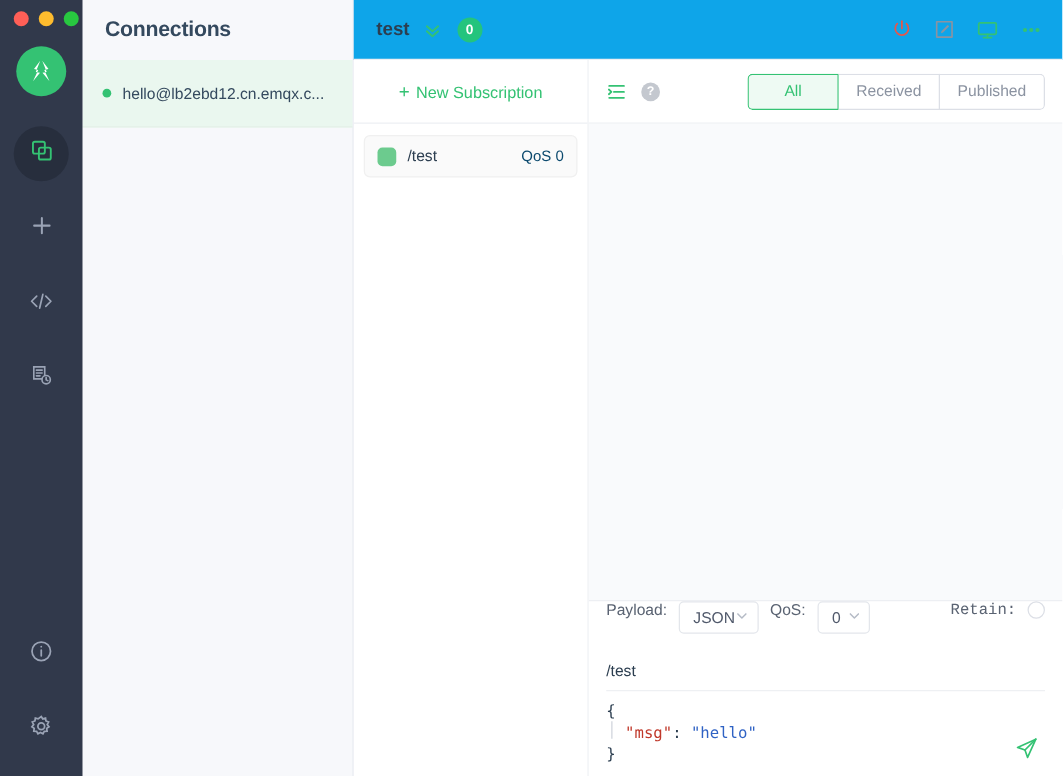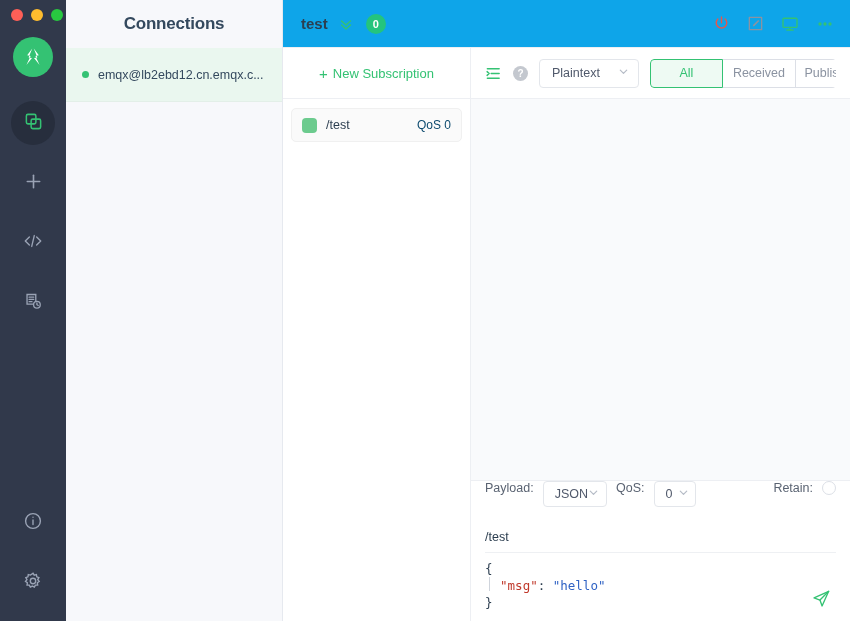--- a/index.html
+++ b/index.html
@@ -64,21 +64,20 @@
     height: 621px;
     background: #f7f8fb;
     border-right: 1px solid #e6e9ef;
     display: flex; flex-direction: column;
   }
   .connections-header {
     height: 48px;
     display: flex; align-items: center;
     padding: 0 18px;
     background: #f7f8fb;
-    justify-content: center;
   }
   .connections-title {
     font-size: 17px; font-weight: bold; color: #34495e;
     letter-spacing: -0.2px;
   }
   .conn-item {
     height: 54px;
     display: flex; align-items: center;
     padding: 0 16px;
     background: #eaf7ef;
@@ -231,21 +230,21 @@
   .opt-label { color: #5a6372; font-size: 12.5px; }
   .select-sm {
     height: 26px;
     border: 1px solid #e3e6eb; border-radius: 4px;
     display: flex; align-items: center;
     padding: 0 7px 0 11px;
     font-size: 12.5px; color: #50596b;
     cursor: pointer; background: #fff;
   }
   .select-sm.qos { gap: 6px; padding: 0 6px 0 11px; }
-  .retain-wrap { margin-left: auto; display: flex; align-items: center; gap: 9px; }
+  .retain-wrap { margin-left: auto; display: flex; align-items: center; gap: 9px; font-family: Liberation Mono, monospace; }
   .retain-box {
     width: 14px; height: 14px; border-radius: 50%;
     border: 1px solid #dcdfe6; background: #fff; cursor: pointer;
   }
   .topic-row {
     height: 31px; flex: 0 0 31px;
     display: flex; align-items: center;
     font-size: 12.5px; color: #2c3e50;
     border-bottom: 1px solid #eef0f3;
   }
@@ -355,21 +354,21 @@
       </div>
     </div>
   </div>
 
   <div class="connections">
     <div class="connections-header">
       <span class="connections-title">Connections</span>
     </div>
     <div class="conn-item">
       <span class="conn-status"></span>
-      <span class="conn-name">emqx@lb2ebd12.cn.emqx.c...</span>
+      <span class="conn-name">hello@lb2ebd12.cn.emqx.c...</span>
     </div>
   </div>
 
   <div class="main">
 
     <div class="topbar">
       <span class="topbar-title">test</span>
       <span class="topbar-chev">
         <svg width="16" height="16" viewBox="0 0 16 16" fill="none" stroke="#34c273" stroke-width="1.5" stroke-linecap="round" stroke-linejoin="round">
           <polyline points="3.5,5 8,9 12.5,5"></polyline>
@@ -432,28 +431,20 @@
           <span class="icon-list">
             <svg width="17" height="17" viewBox="0 0 18 18" fill="none" stroke="#34c273" stroke-width="1.5" stroke-linecap="round">
               <line x1="2.5" y1="4" x2="15" y2="4"></line>
               <line x1="6.5" y1="9" x2="15" y2="9"></line>
               <line x1="2.5" y1="14" x2="15" y2="14"></line>
               <polyline points="2.2,7 4.4,9 2.2,11" stroke-linejoin="round"></polyline>
             </svg>
           </span>
           <span class="help-circle">?</span>
 
-          <div class="select-box">
-            <span>Plaintext</span>
-            <span>
-              <svg width="11" height="11" viewBox="0 0 12 12" fill="none" stroke="#b5bbc6" stroke-width="1.3" stroke-linecap="round" stroke-linejoin="round">
-                <polyline points="2.5,4.5 6,8 9.5,4.5"></polyline>
-              </svg>
-            </span>
-          </div>
 
           <div class="seg">
             <div class="seg-btn active">All</div>
             <div class="seg-btn">Received</div>
             <div class="seg-btn">Published</div>
           </div>
         </div>
 
         <div class="msg-area"></div>
 

